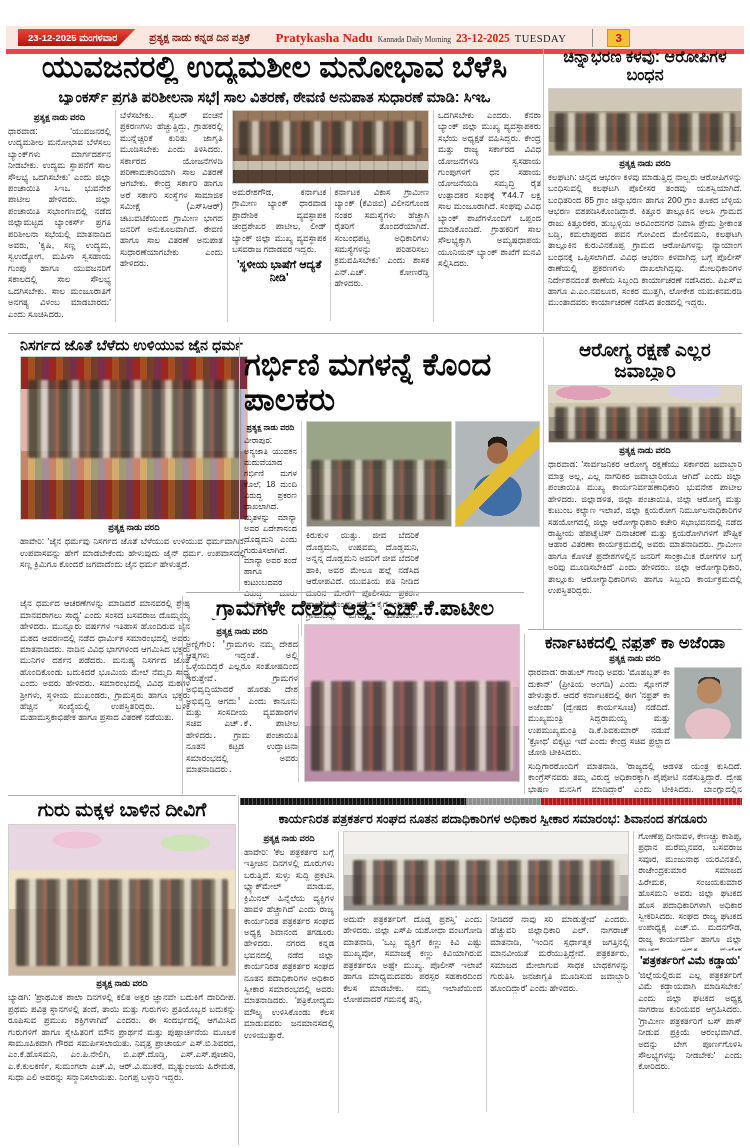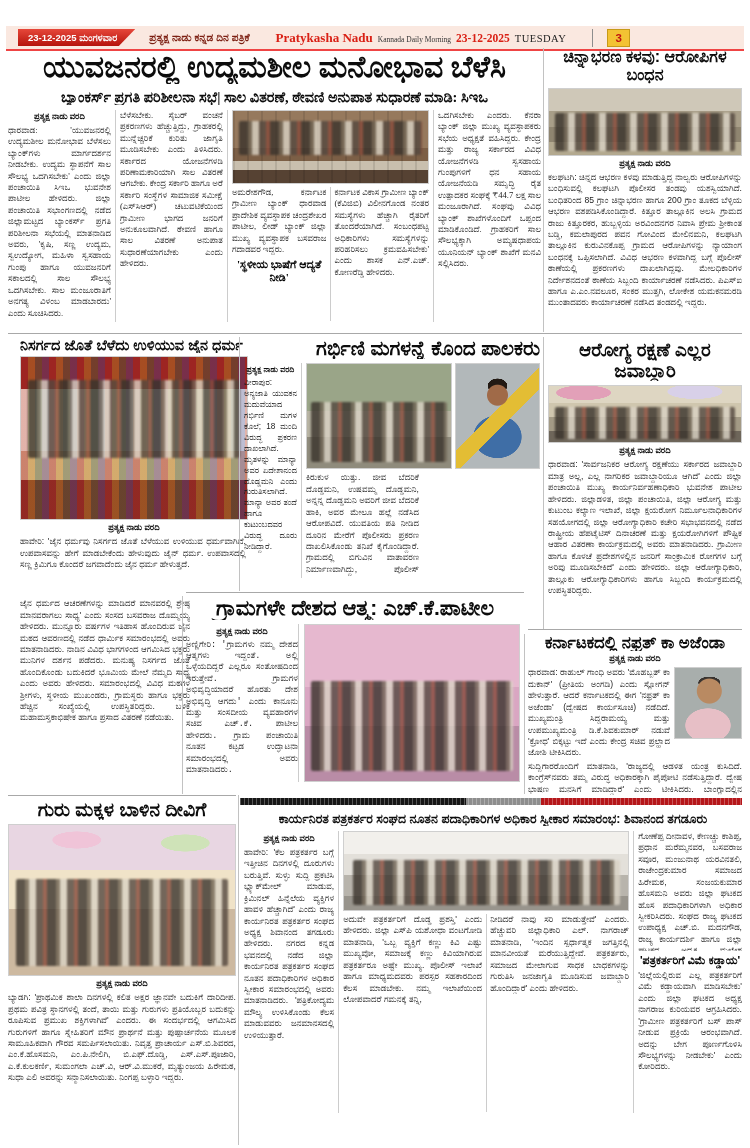--- a/index.html
+++ b/index.html
@@ -1,20 +1,20 @@
 <!DOCTYPE html>
 <html><head>
 <meta charset="utf-8">
 <style>
   html,body{margin:0;padding:0;background:#ffffff;}
   .page{position:relative;width:750px;height:1148px;background:#fff;overflow:hidden;
         font-family:"Liberation Sans",sans-serif;color:#1a1a1a;}
   .abs{position:absolute;}
   
-  .band{left:6px;right:6px;top:26px;height:23px;background:#fae8e0;border-bottom:2px solid #ef4444;
+  .band{left:6px;right:6px;top:26px;height:23px;background:#fae8e0;border-bottom:5px solid #ef4444;
         display:flex;align-items:center;}
   .date-badge{position:relative;margin-left:12px;height:17px;padding:0 18px 0 10px;
         background:linear-gradient(180deg,#e6473a,#b5140c);color:#fff;font-weight:bold;font-size:9.5px;
         display:flex;align-items:center;clip-path:polygon(0 0,100% 0,86% 100%,0 100%);}
   .tagline{margin-left:14px;font-size:10.5px;font-weight:bold;color:#7c1f12;}
   .mast{margin-left:26px;display:flex;align-items:baseline;gap:5px;font-family:"Liberation Serif",serif;}
   .mast-name{color:#d92015;font-weight:bold;font-size:13px;}
   .mast-sub{color:#333;font-size:7.5px;}
   .mast-date{color:#d92015;font-weight:bold;font-size:11.5px;}
   .mast-day{color:#222;font-size:10.5px;letter-spacing:.5px;}
@@ -85,21 +85,21 @@
     <div class="mast">
       <span class="mast-name">Pratykasha Nadu</span>
       <span class="mast-sub">Kannada Daily Morning</span>
       <span class="mast-date">23-12-2025</span>
       <span class="mast-day">TUESDAY</span>
     </div>
     <div class="band-sep"></div>
     <div class="pagebox">3</div>
   </div>
 
-  <div class="abs" style="left:8px;top:50px;width:533px;height:240px;font-family:Liberation Serif, serif;">
+  <div class="abs" style="left:8px;top:50px;width:533px;height:240px;">
     <div class="hl" style="font-size:30px;text-align:center;">ಯುವಜನರಲ್ಲಿ ಉದ್ಯಮಶೀಲ ಮನೋಭಾವ ಬೆಳೆಸಿ</div>
     <div class="hl" style="font-size:14.5px;text-align:center;margin-top:5px;">ಬ್ಯಾಂಕರ್ಸ್ ಪ್ರಗತಿ ಪರಿಶೀಲನಾ ಸಭೆ| ಸಾಲ ವಿತರಣೆ, ಠೇವಣಿ ಅನುಪಾತ ಸುಧಾರಣೆ ಮಾಡಿ: ಸಿಇಒ</div>
     <div class="flexrow" style="margin-top:5px;height:212px;">
       <div style="width:106px;padding-right:4px;" class="colrule">
         <div class="byline">ಪ್ರತ್ಯಕ್ಷ ನಾಡು ವರದಿ</div>
         <div class="bodytext" style="height:198px;">ಧಾರವಾಡ: 'ಯುವಜನರಲ್ಲಿ ಉದ್ಯಮಶೀಲ ಮನೋಭಾವ ಬೆಳೆಸಲು ಬ್ಯಾಂಕ್‌ಗಳು ಮಾರ್ಗದರ್ಶನ ನೀಡಬೇಕು. ಉದ್ಯಮ ಸ್ಥಾಪನೆಗೆ ಸಾಲ ಸೌಲಭ್ಯ ಒದಗಿಸಬೇಕು' ಎಂದು ಜಿಲ್ಲಾ ಪಂಚಾಯಿತಿ ಸಿಇಒ ಭುವನೇಶ ಪಾಟೀಲ ಹೇಳಿದರು. ಜಿಲ್ಲಾ ಪಂಚಾಯಿತಿ ಸಭಾಂಗಣದಲ್ಲಿ ನಡೆದ ಜಿಲ್ಲಾಮಟ್ಟದ ಬ್ಯಾಂಕರ್ಸ್ ಪ್ರಗತಿ ಪರಿಶೀಲನಾ ಸಭೆಯಲ್ಲಿ ಮಾತನಾಡಿದ ಅವರು, 'ಕೃಷಿ, ಸಣ್ಣ ಉದ್ಯಮ, ಸ್ವಉದ್ಯೋಗ, ಮಹಿಳಾ ಸ್ವಸಹಾಯ ಗುಂಪು ಹಾಗೂ ಯುವಜನರಿಗೆ ಸಕಾಲದಲ್ಲಿ ಸಾಲ ಸೌಲಭ್ಯ ಒದಗಿಸಬೇಕು. ಸಾಲ ಮಂಜೂರಾತಿಗೆ ಅನಗತ್ಯ ವಿಳಂಬ ಮಾಡಬಾರದು' ಎಂದು ಸೂಚಿಸಿದರು.</div>
       </div>
       <div style="width:106px;padding:0 4px;" class="colrule">
         <div class="bodytext" style="height:210px;">ಬೆಳೆಸಬೇಕು. ಸೈಬರ್ ವಂಚನೆ ಪ್ರಕರಣಗಳು ಹೆಚ್ಚುತ್ತಿದ್ದು, ಗ್ರಾಹಕರಲ್ಲಿ ಮುನ್ನೆಚ್ಚರಿಕೆ ಕುರಿತು ಜಾಗೃತಿ ಮೂಡಿಸಬೇಕು ಎಂದು ತಿಳಿಸಿದರು. ಸರ್ಕಾರದ ಯೋಜನೆಗಳಡಿ ಪರಿಣಾಮಕಾರಿಯಾಗಿ ಸಾಲ ವಿತರಣೆ ಆಗಬೇಕು. ಕೇಂದ್ರ ಸರ್ಕಾರಿ ಹಾಗೂ ಅರೆ ಸರ್ಕಾರಿ ಸಂಸ್ಥೆಗಳ ಸಾಮಾಜಿಕ ಸಮೀಕ್ಷೆ (ಎಸ್‌ಸಿಆರ್) ಚಟುವಟಿಕೆಯಿಂದ ಗ್ರಾಮೀಣ ಭಾಗದ ಜನರಿಗೆ ಅನುಕೂಲವಾಗಿದೆ. ಠೇವಣಿ ಹಾಗೂ ಸಾಲ ವಿತರಣೆ ಅನುಪಾತ ಸುಧಾರಣೆಯಾಗಬೇಕು ಎಂದು ಹೇಳಿದರು.</div>
       </div>
@@ -131,21 +131,21 @@
   <div class="abs" style="left:8px;top:337px;width:228px;height:456px;margin-left:12px;">
     <div class="hl" style="font-size:14.5px;">ನಿಸರ್ಗದ ಜೊತೆ ಬೆಳೆದು ಉಳಿಯುವ ಜೈನ ಧರ್ಮ</div>
     <div class="photo ph-jain crowd crowd-high" style="width:226px;height:162px;margin-top:3px;"></div>
     <div class="byline">ಪ್ರತ್ಯಕ್ಷ ನಾಡು ವರದಿ</div>
     <div class="bodytext" style="width:226px;height:60px;">ಹಾವೇರಿ: 'ಜೈನ ಧರ್ಮವು ನಿಸರ್ಗದ ಜೊತೆ ಬೆಳೆಯುವ ಉಳಿಯುವ ಧರ್ಮವಾಗಿದೆ. ಉಪವಾಸವನ್ನು ಹೇಗೆ ಮಾಡಬೇಕೆಂದು ಹೇಳುವುದು ಜೈನ್ ಧರ್ಮ. ಉಪವಾಸದಲ್ಲಿ ಸಣ್ಣ ಕ್ರಿಮಿಗೂ ಕೊಂದರೆ ಜಗವಾದೆಂದು ಜೈನ ಧರ್ಮ ಹೇಳುತ್ತದೆ.</div>
     <div class="bodytext" style="width:170px;height:198px;margin-top:2px;">ಜೈನ ಧರ್ಮದ ಆಚರಣೆಗಳನ್ನು ಮಾಡಿದರೆ ಮಾನವರಲ್ಲಿ ಶ್ರೇಷ್ಠ ಮಾನವರಾಗಲು ಸಾಧ್ಯ' ಎಂದು ಸಂಸದ ಬಸವರಾಜ ದೊಮ್ಮಯ್ಯ ಹೇಳಿದರು. ಮುನ್ನೂರು ವರ್ಷಗಳ ಇತಿಹಾಸ ಹೊಂದಿರುವ ಜೈನ ಮಠದ ಆವರಣದಲ್ಲಿ ನಡೆದ ಧಾರ್ಮಿಕ ಸಮಾರಂಭದಲ್ಲಿ ಅವರು ಮಾತನಾಡಿದರು. ನಾಡಿನ ವಿವಿಧ ಭಾಗಗಳಿಂದ ಆಗಮಿಸಿದ ಭಕ್ತರು ಮುನಿಗಳ ದರ್ಶನ ಪಡೆದರು. ಮನುಷ್ಯ ನಿಸರ್ಗದ ಜೊತೆ ಹೊಂದಿಕೊಂಡು ಬದುಕಿದರೆ ಭೂಮಿಯ ಮೇಲೆ ನೆಮ್ಮದಿ ಸಾಧ್ಯ ಎಂದು ಅವರು ಹೇಳಿದರು. ಸಮಾರಂಭದಲ್ಲಿ ವಿವಿಧ ಮಠಗಳ ಶ್ರೀಗಳು, ಸ್ಥಳೀಯ ಮುಖಂಡರು, ಗ್ರಾಮಸ್ಥರು ಹಾಗೂ ಭಕ್ತರು ಹೆಚ್ಚಿನ ಸಂಖ್ಯೆಯಲ್ಲಿ ಉಪಸ್ಥಿತರಿದ್ದರು. ಬಳಿಕ ಮಹಾಮಸ್ತಕಾಭಿಷೇಕ ಹಾಗೂ ಪ್ರಸಾದ ವಿತರಣೆ ನಡೆಯಿತು.</div>
   </div>
 
   <div class="abs vline" style="left:239px;top:337px;height:254px;"></div>
   <div class="abs" style="left:244px;top:337px;width:296px;height:254px;">
-    <div class="hl" style="font-size:20px;text-align:right;">ಗರ್ಭಿಣಿ ಮಗಳನ್ನೆ ಕೊಂದ ಪಾಲಕರು</div>
+    <div class="hl" style="font-size:31px;text-align:left;margin-top:11px;">ಗರ್ಭಿಣಿ ಮಗಳನ್ನೆ ಕೊಂದ ಪಾಲಕರು</div>
     <div class="flexrow" style="margin-top:4px;">
       <div style="width:58px;padding-right:4px;" class="colrule">
         <div class="byline" style="font-size:7.8px;">ಪ್ರತ್ಯಕ್ಷ ನಾಡು ವರದಿ</div>
         <div class="bodytext" style="font-size:8.2px;height:200px;">ವೀರಾಪುರ: ಅನ್ಯಜಾತಿ ಯುವಕನ ಮದುವೆಯಾದ ಗರ್ಭಿಣಿ ಮಗಳ ಕೊಲೆ; 18 ಮಂದಿ ವಿರುದ್ಧ ಪ್ರಕರಣ ದಾಖಲಾಗಿದೆ. ಮೃತಳನ್ನು ಮಾನ್ಯಾ ಅವರ ಏದೇಶಾನಂದ ದೊಡ್ಡಮನಿ ಎಂದು ಗುರುತಿಸಲಾಗಿದೆ. ಮಾನ್ಯಾ ಅವರ ತಂದೆ ಹಾಗೂ ಕುಟುಂಬದವರ ವಿರುದ್ಧ ದೂರು ನೀಡಿದ್ದಾರೆ.</div>
       </div>
       <div style="width:234px;padding-left:4px;">
         <div class="flexrow" style="gap:3px;">
           <div class="photo ph-scene crowd" style="width:144px;height:104px;"></div>
           <div class="photo ph-woman" style="width:83px;height:104px;"></div>
         </div>

